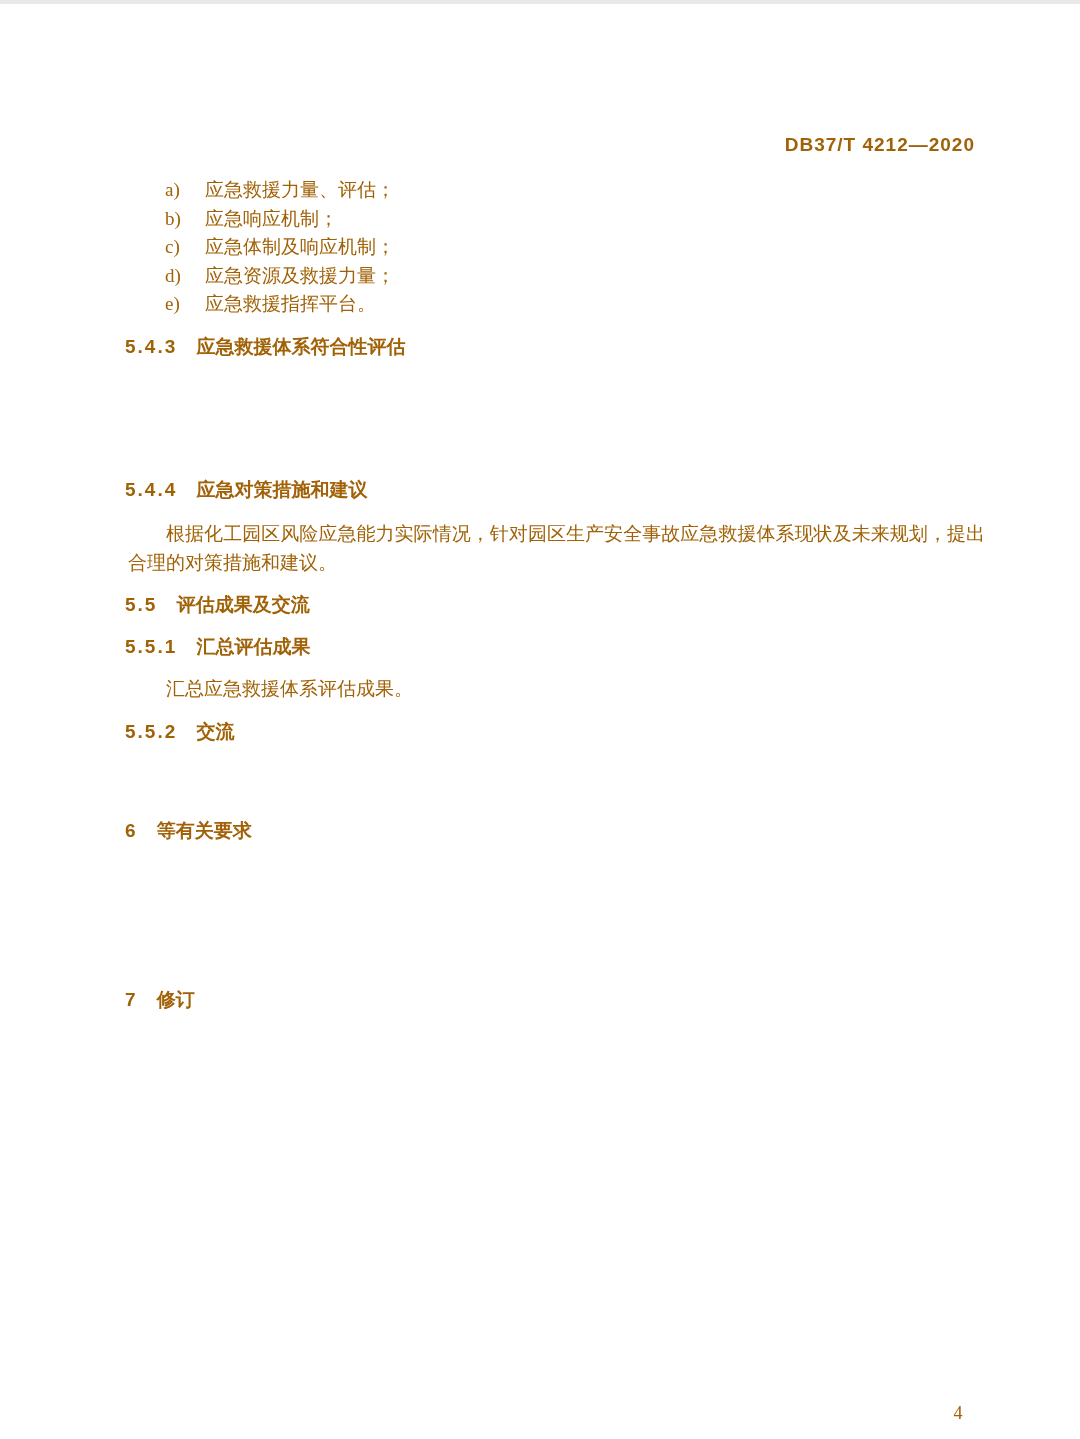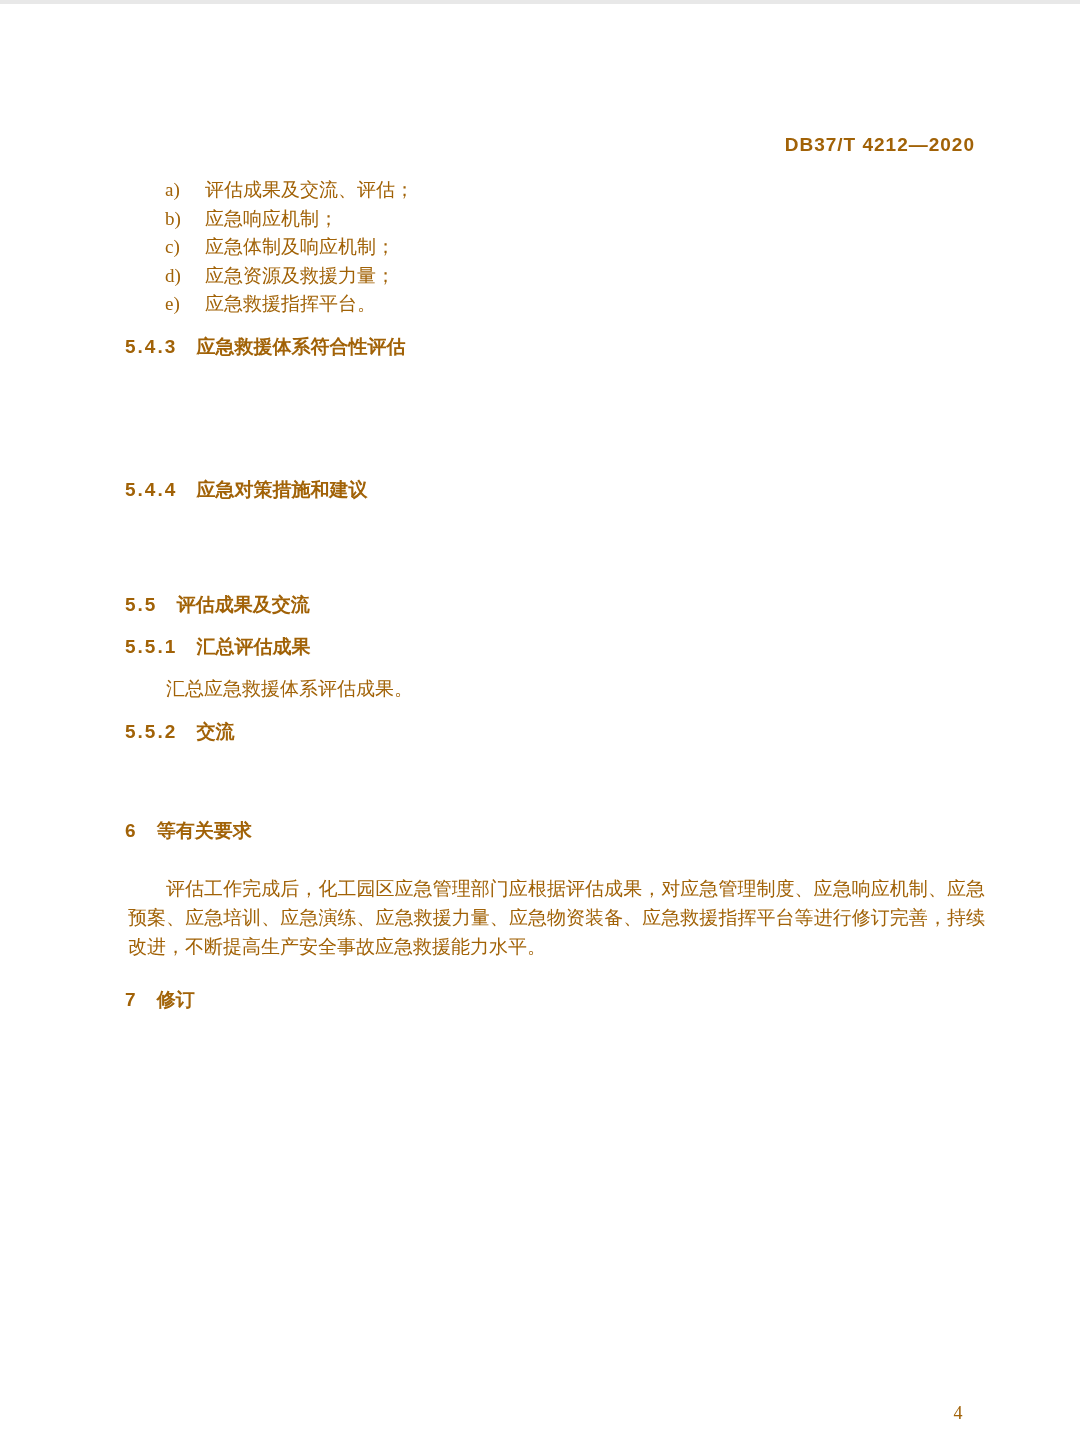--- a/index.html
+++ b/index.html
@@ -71,21 +71,21 @@
 </head>
 <body>
 
 <div class="page">
 
   <div class="header-code">DB37/T 4212—2020</div>
 
   <div class="list">
     <div class="list-item">
       <span class="li-label">a)</span>
-      <span class="li-text">评估成果及交流、评估；</span>
+      <span class="li-text">应急救援力量、评估；</span>
     </div>
     <div class="list-item">
       <span class="li-label">b)</span>
       <span class="li-text">应急响应机制；</span>
     </div>
     <div class="list-item">
       <span class="li-label">c)</span>
       <span class="li-text">应急体制及响应机制；</span>
     </div>
     <div class="list-item">
@@ -100,20 +100,21 @@
 
   <div class="heading h-543">
     <span class="h-num">5.4.3</span>
     <span class="h-title">应急救援体系符合性评估</span>
   </div>
 
   <div class="heading h-544">
     <span class="h-num">5.4.4</span>
     <span class="h-title">应急对策措施和建议</span>
   </div>
+  <p class="para p-544">根据化工园区风险应急能力实际情况，针对园区生产安全事故应急救援体系现状及未来规划，提出合理的对策措施和建议。</p>
 
   <div class="heading h-55">
     <span class="h-num">5.5</span>
     <span class="h-title">评估成果及交流</span>
   </div>
 
   <div class="heading h-551">
     <span class="h-num">5.5.1</span>
     <span class="h-title">汇总评估成果</span>
   </div>
@@ -121,21 +122,20 @@
 
   <div class="heading h-552">
     <span class="h-num">5.5.2</span>
     <span class="h-title">交流</span>
   </div>
 
   <div class="heading h-6">
     <span class="h-num">6</span>
     <span class="h-title">等有关要求</span>
   </div>
-  <p class="para p-6">评估工作完成后，化工园区应急管理部门应根据评估成果，对应急管理制度、应急响应机制、应急预案、应急培训、应急演练、应急救援力量、应急物资装备、应急救援指挥平台等进行修订完善，持续改进，不断提高生产安全事故应急救援能力水平。</p>
 
   <div class="heading h-7">
     <span class="h-num">7</span>
     <span class="h-title">修订</span>
   </div>
 
   <div class="page-number">4</div>
 
 </div>
 

